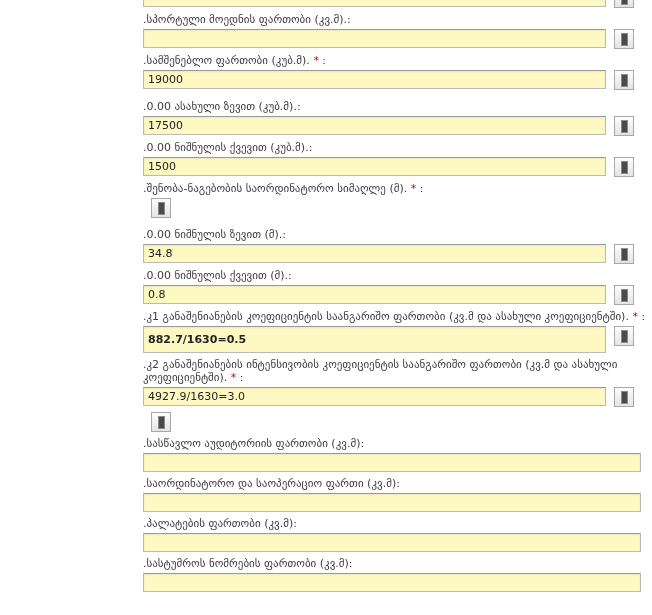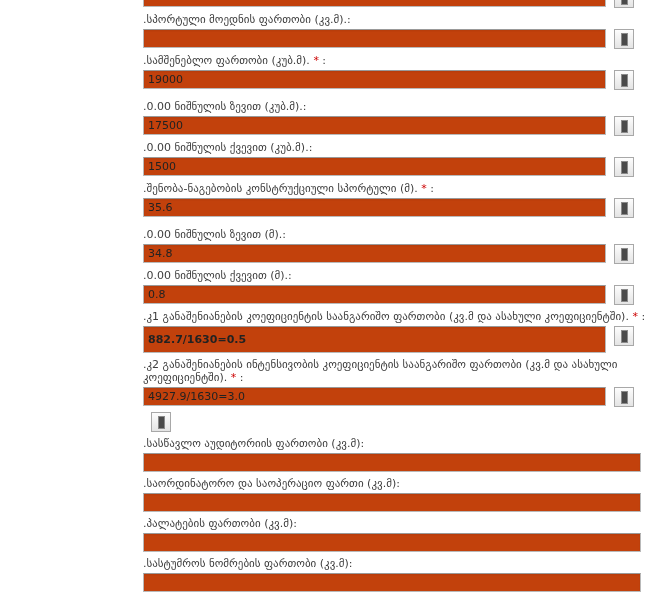--- a/index.html
+++ b/index.html
@@ -18,21 +18,21 @@
     margin:0 0 3px 0; white-space:nowrap;
   }
   .lbl.wrap { white-space:normal; max-width:478px; }
   .req { color:#cc0000; }
 
   .row { display:flex; align-items:flex-start; }
 
   .inp {
     width:463px; height:19px; box-sizing:border-box;
     border:1px solid #b9b9b9; border-top-color:#999;
-    background:#c2410c; color:#222222;
+    background:#fef9c3; color:#222222;
     font-family:"DejaVu Sans", sans-serif; font-size:11px;
     padding:1px 4px; margin:0;
     box-shadow: inset 0 1px 2px rgba(0,0,0,0.07);
     border-radius:0;
   }
   .inp.tall { height:27px;font-weight:bold; }
   .inp.wide { width:498px; }
 
   .info {
     width:20px; height:20px; margin-left:8px; padding:0;
@@ -78,43 +78,42 @@
       <label class="lbl"><span>.სამშენებლო ფართობი (კუბ.მ). </span><span class="req">*</span><span> :</span></label>
       <div class="row">
         <input class="inp" type="text" value="19000" style="">
         <button class="info">
             <span class="ibar"></span>
           </button>
       </div>
     </div>
 
     <div class="field gap">
-      <label class="lbl"><span>.0.00 ნიშნულის ზევით (კუბ.მ).:</span><span class="req"></span><span></span></label>
+      <label class="lbl"><span>.0.00 ასახული ზევით (კუბ.მ).:</span><span class="req"></span><span></span></label>
       <div class="row">
         <input class="inp" type="text" value="17500" style="">
         <button class="info">
             <span class="ibar"></span>
           </button>
       </div>
     </div>
 
     <div class="field">
       <label class="lbl"><span>.0.00 ნიშნულის ქვევით (კუბ.მ).:</span><span class="req"></span><span></span></label>
       <div class="row">
         <input class="inp" type="text" value="1500" style="">
         <button class="info">
             <span class="ibar"></span>
           </button>
       </div>
     </div>
 
     <div class="field">
-      <label class="lbl"><span>.შენობა-ნაგებობის კონსტრუქციული სპორტული (მ). </span><span class="req">*</span><span> :</span></label>
+      <label class="lbl"><span>.შენობა-ნაგებობის საორდინატორო სიმაღლე (მ). </span><span class="req">*</span><span> :</span></label>
       <div class="row">
-        <input class="inp" type="text" value="35.6" style="">
         <button class="info">
             <span class="ibar"></span>
           </button>
       </div>
     </div>
 
     <div class="field gap">
       <label class="lbl"><span>.0.00 ნიშნულის ზევით (მ).:</span><span class="req"></span><span></span></label>
       <div class="row">
         <input class="inp" type="text" value="34.8" style="">

